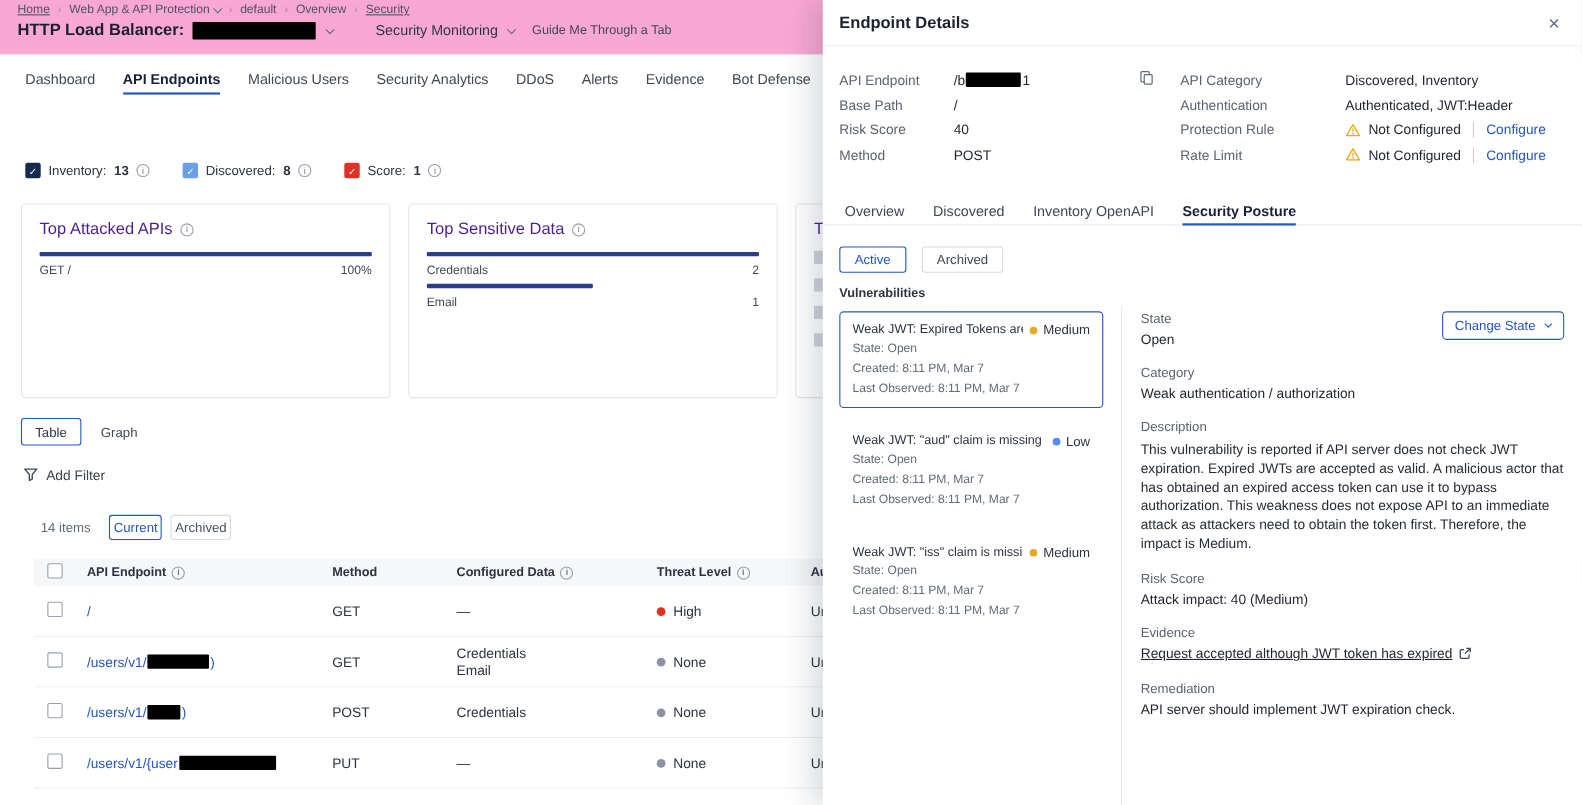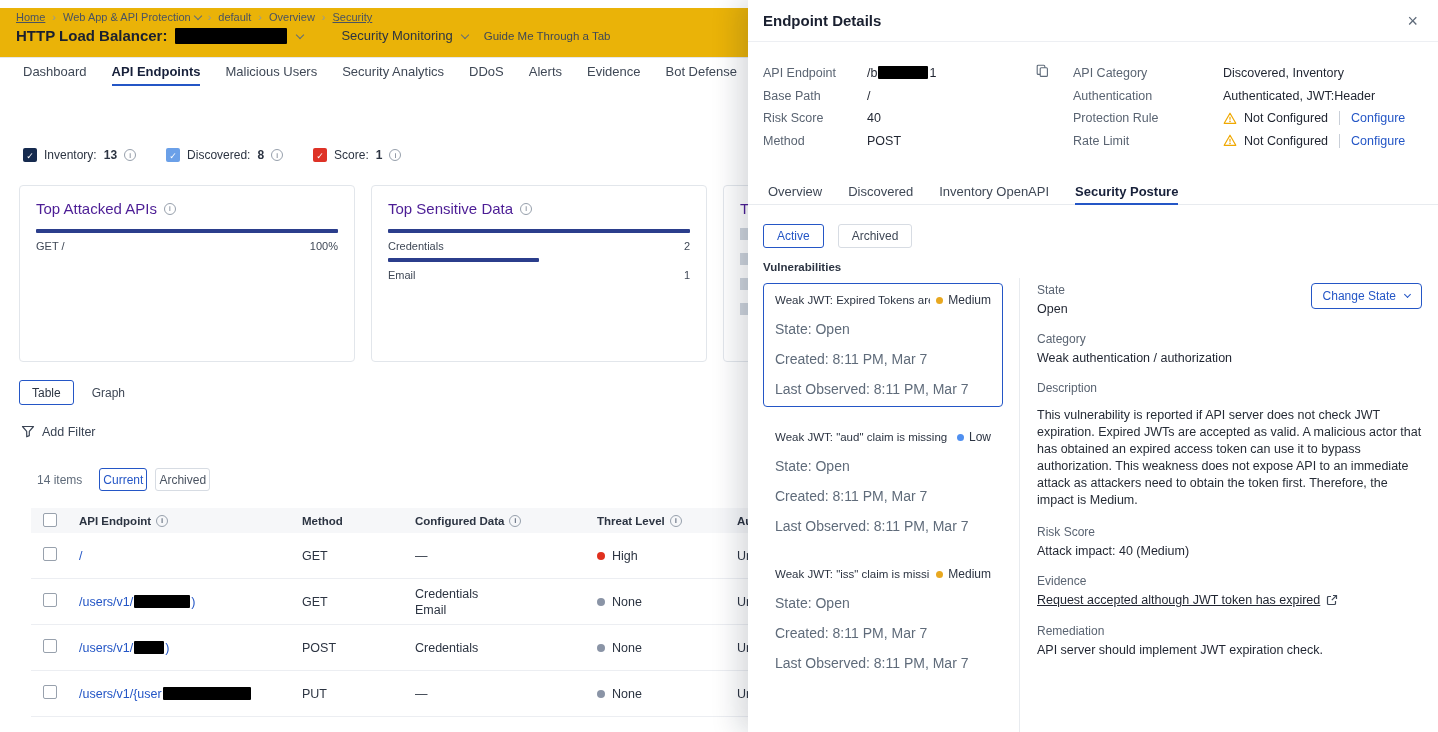--- a/index.html
+++ b/index.html
@@ -2,21 +2,21 @@
 <html><head>
 <meta charset="utf-8">
 <style>
   *{box-sizing:border-box;margin:0;padding:0}
   html,body{width:1438px;height:732px}
   body{position:relative;overflow:hidden;background:#fff;color:#1f2430;
        font-family:"Liberation Sans","DejaVu Sans",sans-serif;--accent:#2456c6}
   a{text-decoration:none;color:inherit;cursor:pointer}
 
   
-  .topbar{position:absolute;left:0;top:8px;width:100%;height:50px;background:#eab308;border-bottom:1px solid #e4e7ec}
+  .topbar{position:absolute;left:0;top:0;width:100%;height:50px;background:#f9a8d4;border-bottom:1px solid #e4e7ec}
   .breadcrumb{position:absolute;left:16px;top:3px;display:flex;align-items:center;gap:7px;font-size:11px;color:#4a5361;white-space:nowrap}
   .bc-underline{text-decoration:underline}
   .sep::after{content:"›";color:#8d97a5}
   .caret{display:inline-block;width:6px;height:6px;border-right:1.4px solid #5f6b7a;border-bottom:1.4px solid #5f6b7a;transform:rotate(45deg);margin-bottom:2px}
   .bc-group{display:inline-flex;align-items:center;gap:4px}
   .title-row{position:absolute;left:16px;top:19px;display:flex;align-items:center}
   .lb-title{font-size:15px;font-weight:700;color:#1a2030}
   .redact{display:inline-block;background:#000;border-radius:1px}
   .lb-redact{height:16px;margin-left:8px}
   .title-caret{margin-left:10px}
@@ -98,30 +98,30 @@
   .pill-active{border:1px solid var(--accent);color:var(--accent)}
   .pill-plain{border:1px solid #d7dce3;color:#3f4856}
   .vheading{position:absolute;left:15px;top:261px;font-size:11.5px;font-weight:700;color:#2c3442}
   .vlist{position:absolute;left:15px;top:283px;width:240px}
   .vcard{border:1px solid transparent;border-radius:4px;padding:9px 11px;margin-bottom:13px;cursor:pointer}
   .vcard.selected{border-color:var(--accent)}
   .vtop{display:flex;align-items:center;gap:6px}
   .vtitle{flex:1;font-size:11.5px;color:#2c3442;white-space:nowrap;overflow:hidden}
   .vsev{display:flex;align-items:center;gap:5px;font-size:12px;color:#2c3442}
   .sdot{width:7px;height:7px;min-width:7px;border-radius:50%}
-  .vmeta{font-size:14px;color:#5f6b7a;line-height:16px;margin-top:14px}
+  .vmeta{font-size:11px;color:#5f6b7a;line-height:16px;margin-top:2px}
   .vdivider{position:absolute;left:271px;top:278px;bottom:0;width:1px;background:#e8ebef}
   .vdetail{position:absolute;left:289px;top:283px;right:16px}
   .d-label{font-size:12px;color:#5a6472}
   .d-value{font-size:12.5px;color:#1f2430;margin-top:5px}
   .state-row{display:flex;justify-content:space-between;align-items:flex-start}
   .change-btn{height:26px;border:1px solid var(--accent);color:var(--accent);border-radius:4px;background:#fff;font-size:12px;padding:0 11px;display:flex;align-items:center;gap:9px;cursor:pointer}
   .chev{display:inline-block;width:5px;height:5px;border-right:1.5px solid currentColor;border-bottom:1.5px solid currentColor;transform:rotate(45deg);margin-top:-3px}
   .dgroup{margin-top:16px}
-  .d-para{font-size:12.5px;color:#262c36;line-height:17px;margin-top:12px}
+  .d-para{font-size:12.5px;color:#262c36;line-height:17px;margin-top:6px}
   .ev-link{display:inline-flex;align-items:center;gap:6px;font-size:12.5px;color:#1f2430;margin-top:5px}
   .ev-link .ltext{text-decoration:underline}
 </style>
 </head>
 <body style="--accent: #2456c6;">
 
 <div class="topbar">
   <div class="breadcrumb">
     <a class="bc-underline">Home</a>
     <span class="sep"></span>

